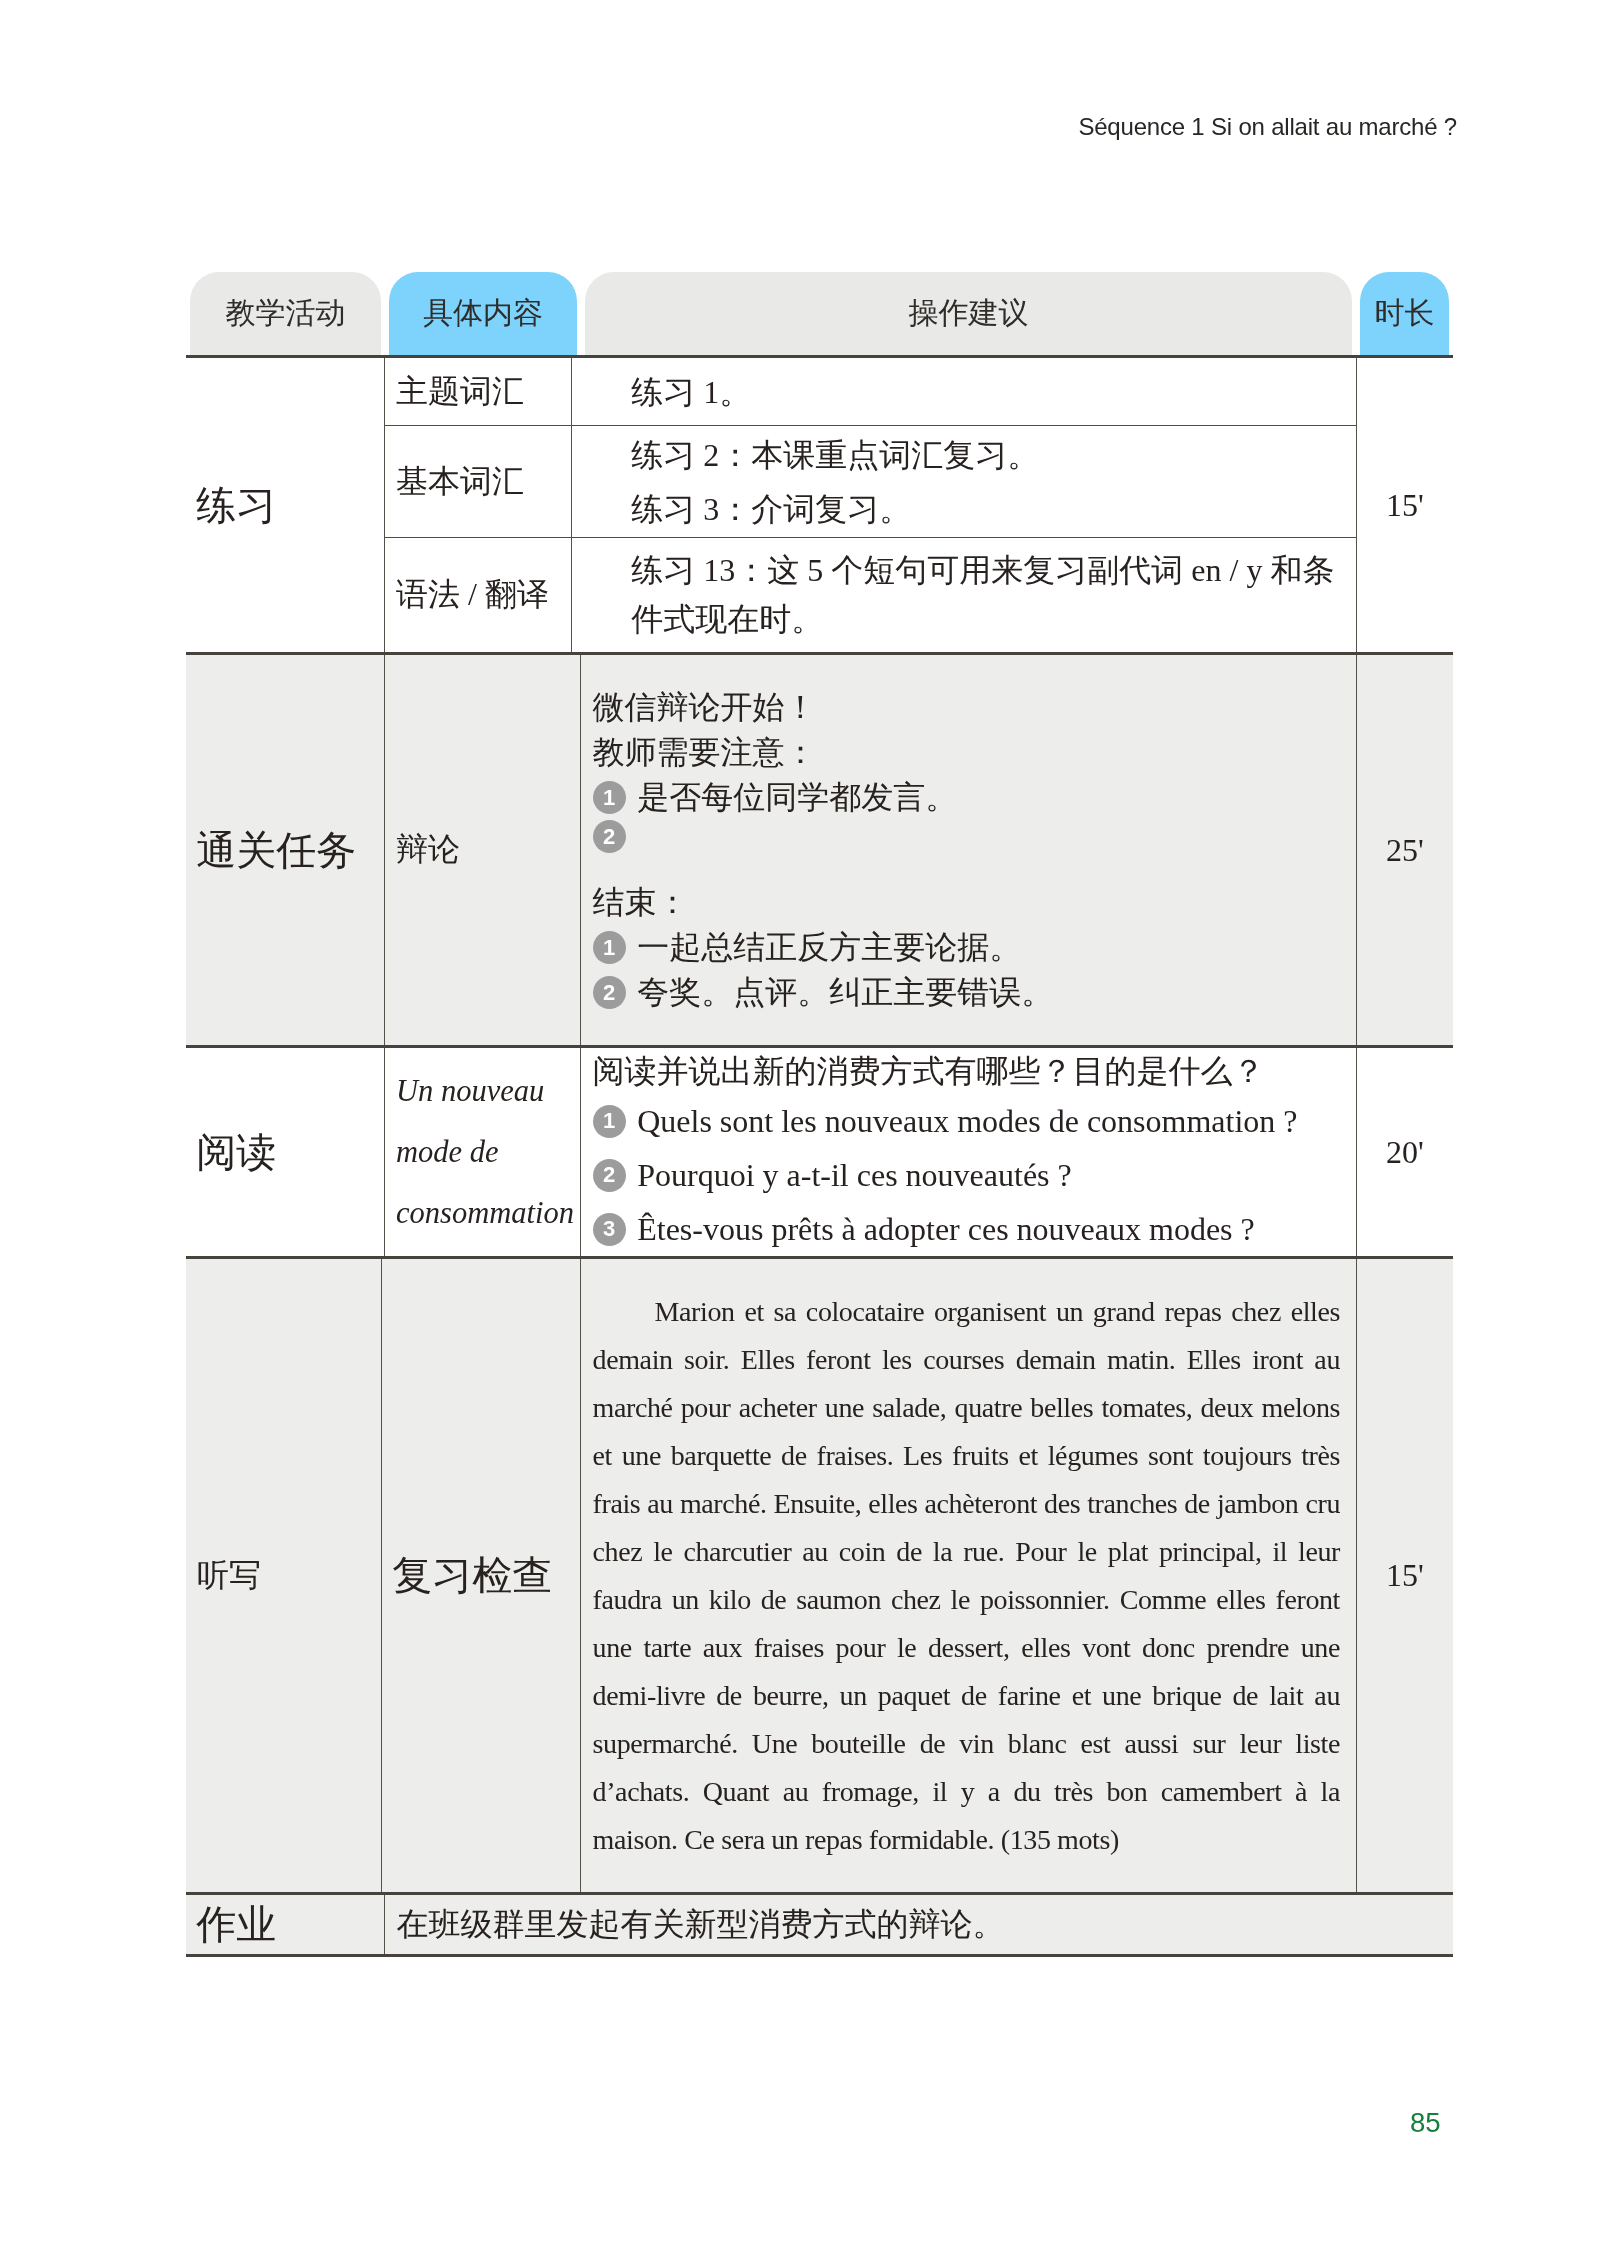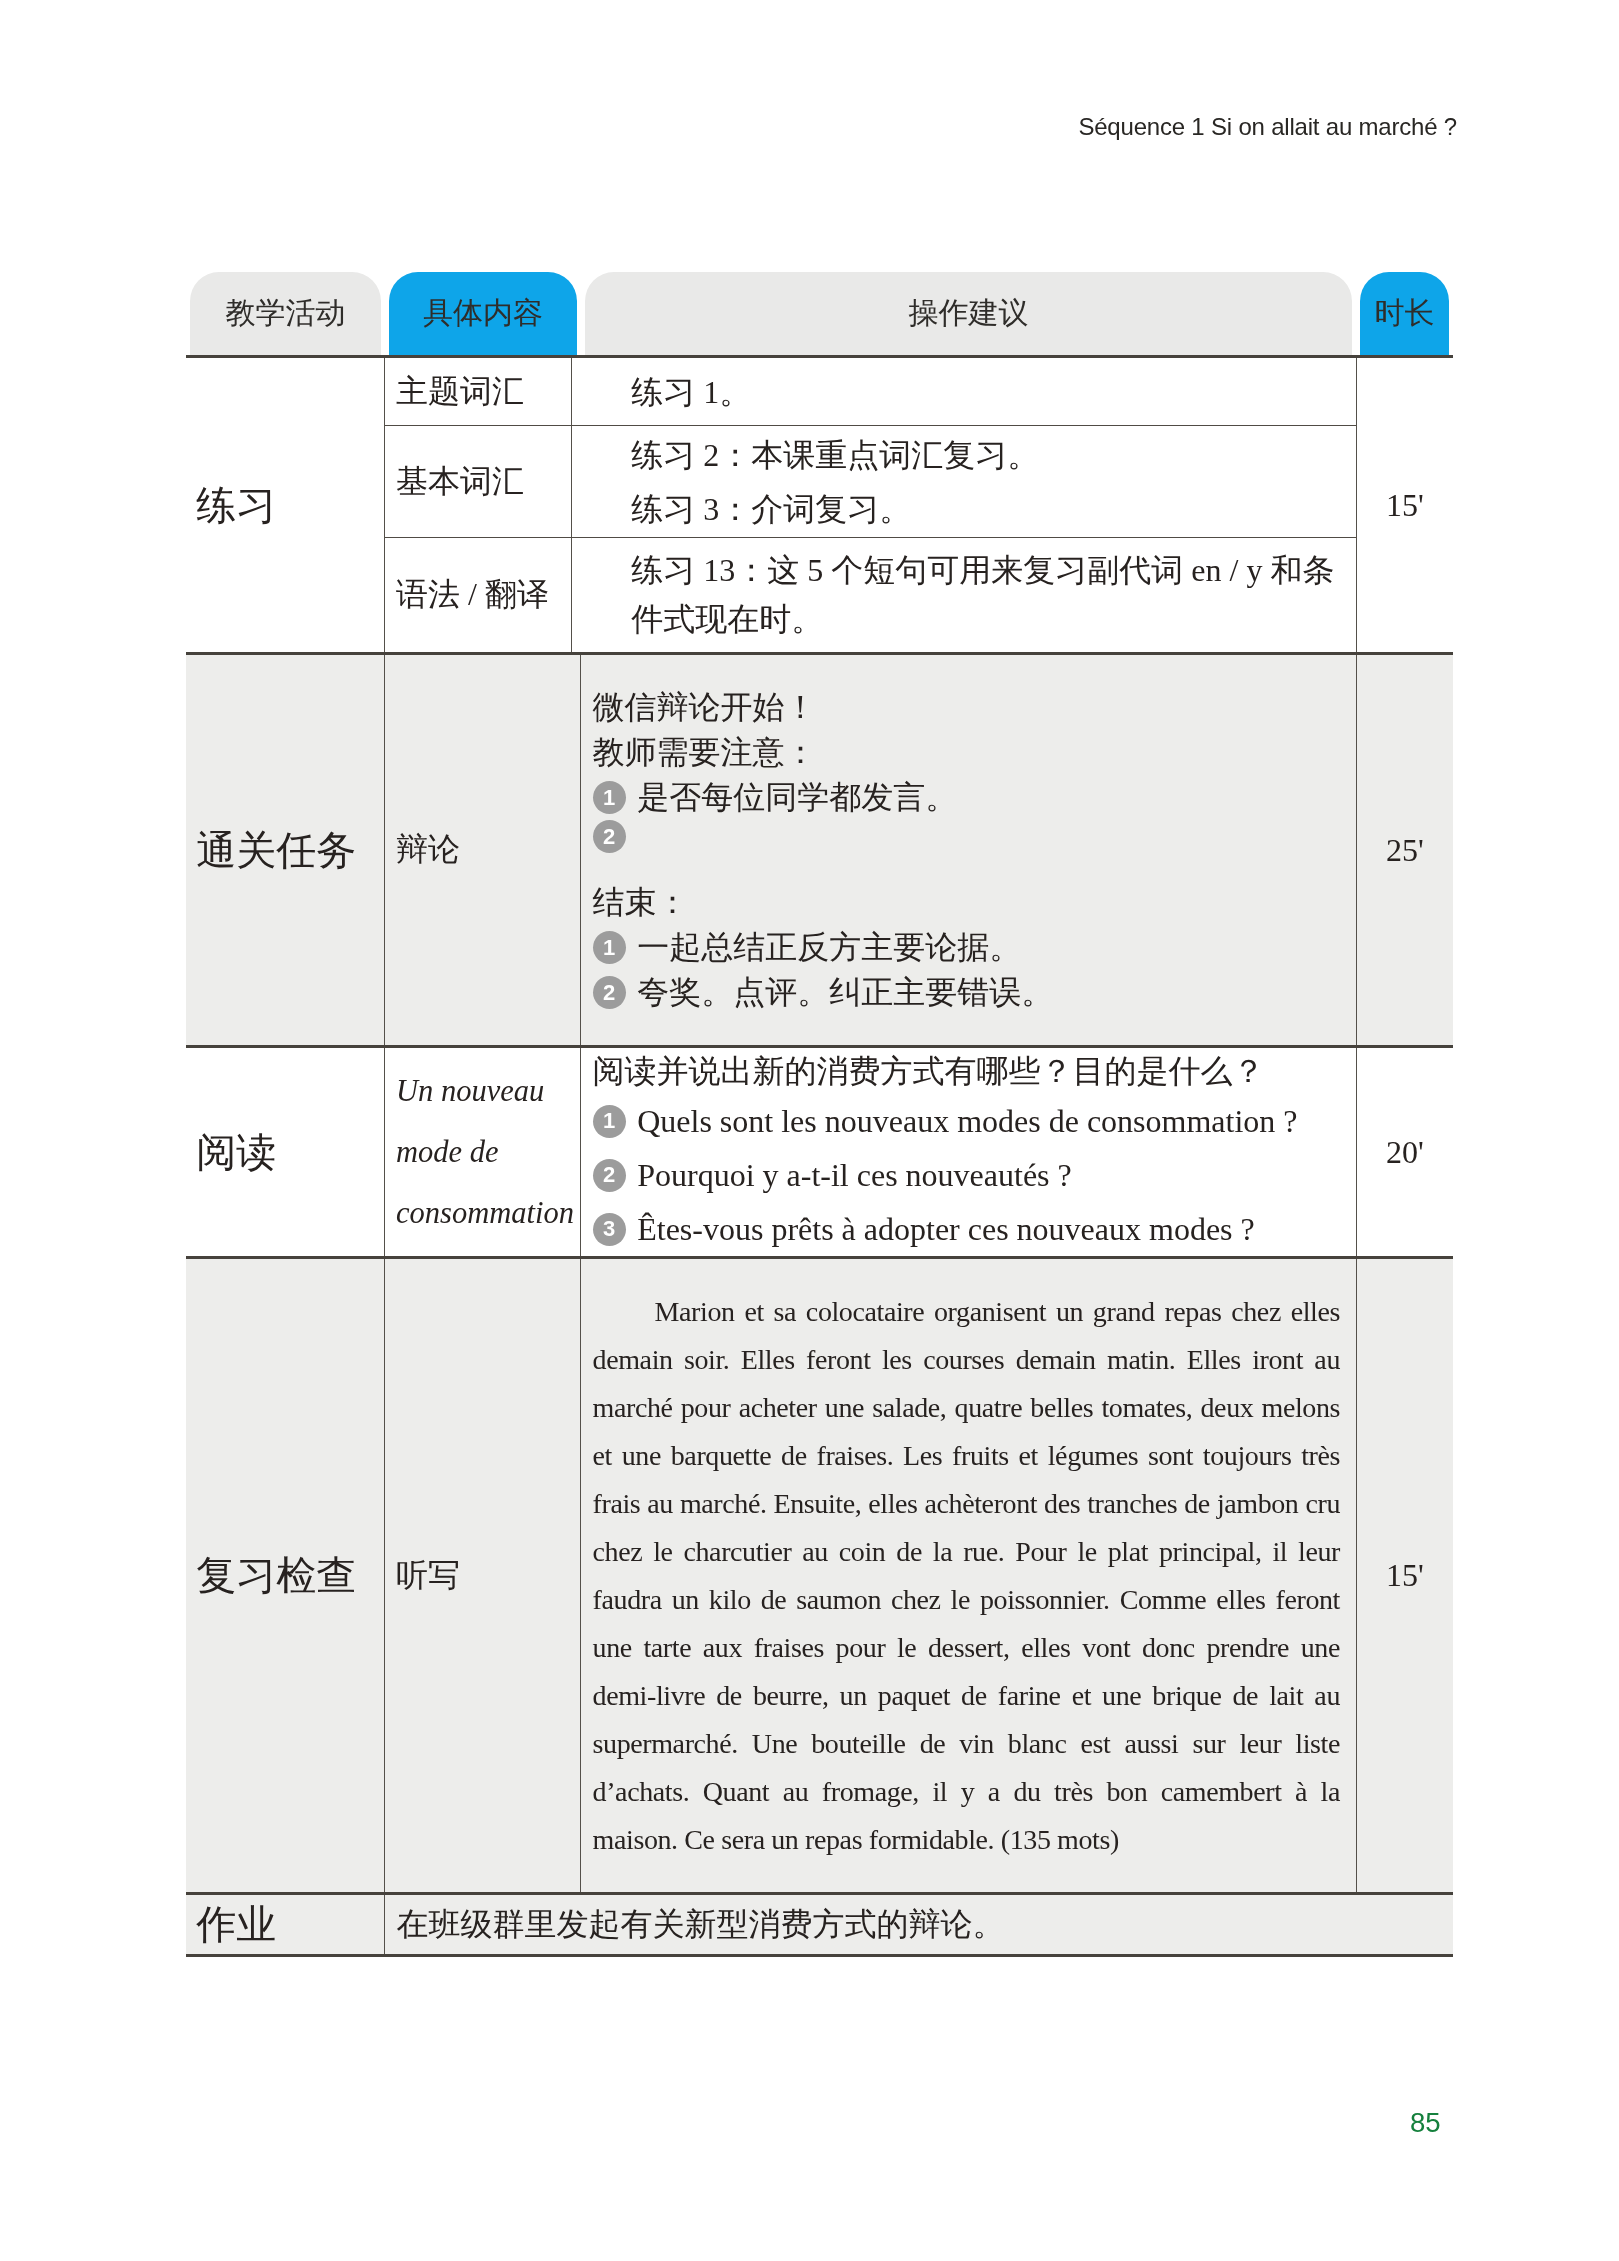--- a/index.html
+++ b/index.html
@@ -33,21 +33,21 @@
   .tcol.w1 { width: 199px; } .tcol.w2 { width: 196px; }
   .tcol.w3 { width: 775px; } .tcol.w4 { width: 97px; }
   .tab {
     height: 100%; margin: 0 3.6px;
     border-radius: 29px 29px 0 0;
     display: flex; align-items: center; justify-content: center;
     font-family: "Liberation Sans", sans-serif;
     font-size: 30px; color: #2f2d2a;
   }
   .tab.light { background: #e9e9e8; }
-  .tab.dark  { background: #0ea5e9; }
+  .tab.dark  { background: #7dd3fc; }
 
   
   .row { display: flex; background: #ffffff; }
   .row.shaded { background: #ededeb; }
   .row + .row { border-top: 3.6px solid #46423c; }
 
   .cell { min-height: 100%; }
   .act {
     width: 199px; border-right: 1.5px solid #54504a;
     display: flex; align-items: center;
@@ -215,26 +215,26 @@
       </div>
       <div class="bline fr">
         <span class="bn">3</span>
         <span>Êtes-vous prêts à adopter ces nouveaux modes ?</span>
       </div>
     </div>
     <div class="cell time">20'</div>
   </div>
 
   <div class="row shaded r4">
-    <div class="cell act">
-      <span>复习检查</span>
-    </div>
     <div class="cell lbl">
       <span>听写</span>
     </div>
+    <div class="cell act">
+      <span>复习检查</span>
+    </div>
     <div class="cell content">
       <div class="para">Marion et sa colocataire organisent un grand repas chez elles demain soir. Elles feront les courses demain matin. Elles iront au marché pour acheter une salade, quatre belles tomates, deux melons et une barquette de fraises. Les fruits et légumes sont toujours très frais au marché. Ensuite, elles achèteront des tranches de jambon cru chez le charcutier au coin de la rue. Pour le plat principal, il leur faudra un kilo de saumon chez le poissonnier. Comme elles feront une tarte aux fraises pour le dessert, elles vont donc prendre une demi-livre de beurre, un paquet de farine et une brique de lait au supermarché. Une bouteille de vin blanc est aussi sur leur liste d’achats. Quant au fromage, il y a du très bon camembert à la maison. Ce sera un repas formidable. (135 mots)</div>
     </div>
     <div class="cell time">15'</div>
   </div>
 
 
   <div class="row shaded r6">
     <div class="cell act">
       <span>作业</span>

